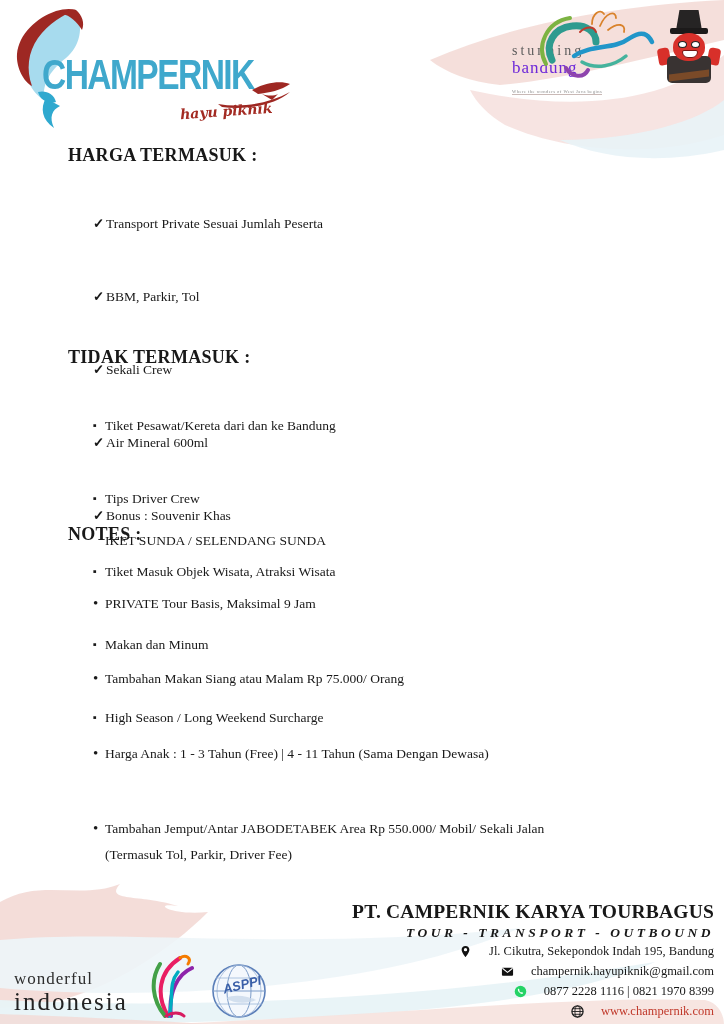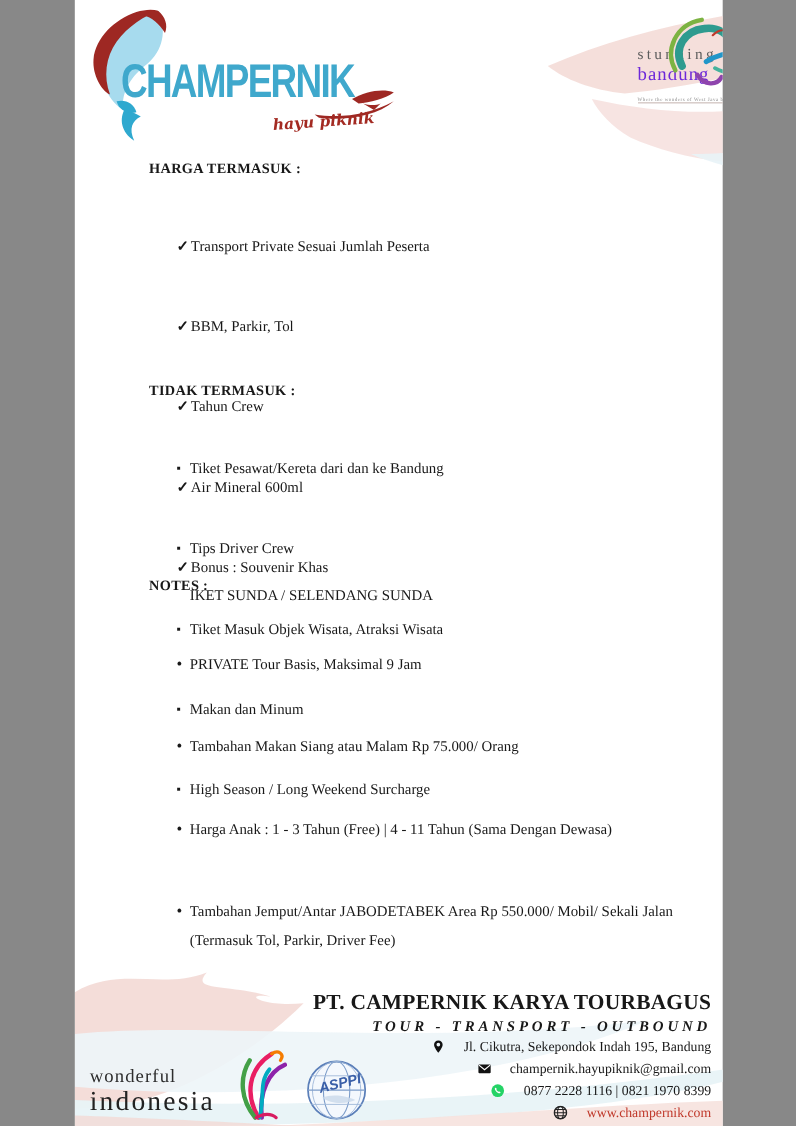--- a/index.html
+++ b/index.html
@@ -1,17 +1,17 @@
 <!DOCTYPE html>
 <html><head>
 <meta charset="utf-8">
 <style>
   html,body { margin:0; padding:0; background:#888; }
   .page {
-    position:relative; width:589px; height:1024px; margin:0 auto;
+    position:relative; width:724px; height:1024px; margin:0 auto;
     background:#ffffff; overflow:hidden;
     font-family:"Liberation Serif", serif; color:#181818;
   }
   .bg-decor { position:absolute; inset:0; z-index:0; pointer-events:none; }
   .layer { position:relative; z-index:1; }
 
   
   .brand { position:absolute; left:8px; top:6px; width:300px; height:132px; }
   .brand-mark { position:absolute; left:0; top:0; }
   .brand-name {
@@ -44,21 +44,21 @@
   .cp-eye.l  { left:5px; } .cp-eye.r { right:5px; }
   .cp-mouth  { left:9px; top:17px; width:14px; height:6px; background:#fff; border:1px solid #7a1512; border-radius:2px 2px 6px 6px; }
   .cp-body   { left:7px; top:46px; width:44px; height:27px; background:#393332; border-radius:5px; }
   .cp-belt   { left:9px; top:62px; width:40px; height:7px; background:#7A4A28; transform:skewY(-7deg); }
   .cp-hand   { top:38px; width:12px; height:17px; background:#D8302A; border-radius:4px 4px 3px 3px; }
   .cp-hand.l { left:-2px; transform:rotate(-10deg); }
   .cp-hand.r { right:-2px; transform:rotate(10deg); }
 
   
   .section { position:absolute; left:68px; width:600px; }
-  .section h2 { margin:0 0 7px 0; font-size:13px; font-weight:700; letter-spacing:.3px; height:18px; }
+  .section h2 { margin:0 0 7px 0; font-size:18px; font-weight:700; letter-spacing:.3px; height:18px; }
   .section ul { list-style:none; margin:0; padding:0 0 0 25px; }
   .section li { font-size:13.5px; height:25px; line-height:25px; white-space:nowrap;margin-top:48px; }
   #notes li { height:27px; line-height:27px; }
   .blt { display:inline-block; width:12px; }
   .blt.chk { font-weight:700; width:13px; }
   .blt.sq  { font-size:11px; vertical-align:1px; }
   .blt.dot { font-size:15px; }
   .subline { font-size:13.5px; height:25px; line-height:25px; padding-left:37px; }
   #harga { top:145px; }
   #tidak { top:347px; }
@@ -141,21 +141,21 @@
       <div class="cp-eye r"></div>
       <div class="cp-mouth"></div>
     </div>
   </div>
 
   <div class="section layer" id="harga">
     <h2>HARGA TERMASUK :</h2>
     <ul>
       <li><span class="blt chk">✓</span><span>Transport Private Sesuai Jumlah Peserta</span></li>
       <li><span class="blt chk">✓</span><span>BBM, Parkir, Tol</span></li>
-      <li><span class="blt chk">✓</span><span>Tahun Crew</span></li>
+      <li><span class="blt chk">✓</span><span>Sekali Crew</span></li>
       <li><span class="blt chk">✓</span><span>Air Mineral 600ml</span></li>
       <li><span class="blt chk">✓</span><span>Bonus : Souvenir Khas</span></li>
     </ul>
     <div class="subline">IKET SUNDA / SELENDANG SUNDA</div>
   </div>
 
   <div class="section layer" id="tidak">
     <h2>TIDAK TERMASUK :</h2>
     <ul>
       <li><span class="blt sq">▪</span><span>Tiket Pesawat/Kereta dari dan ke Bandung</span></li>

